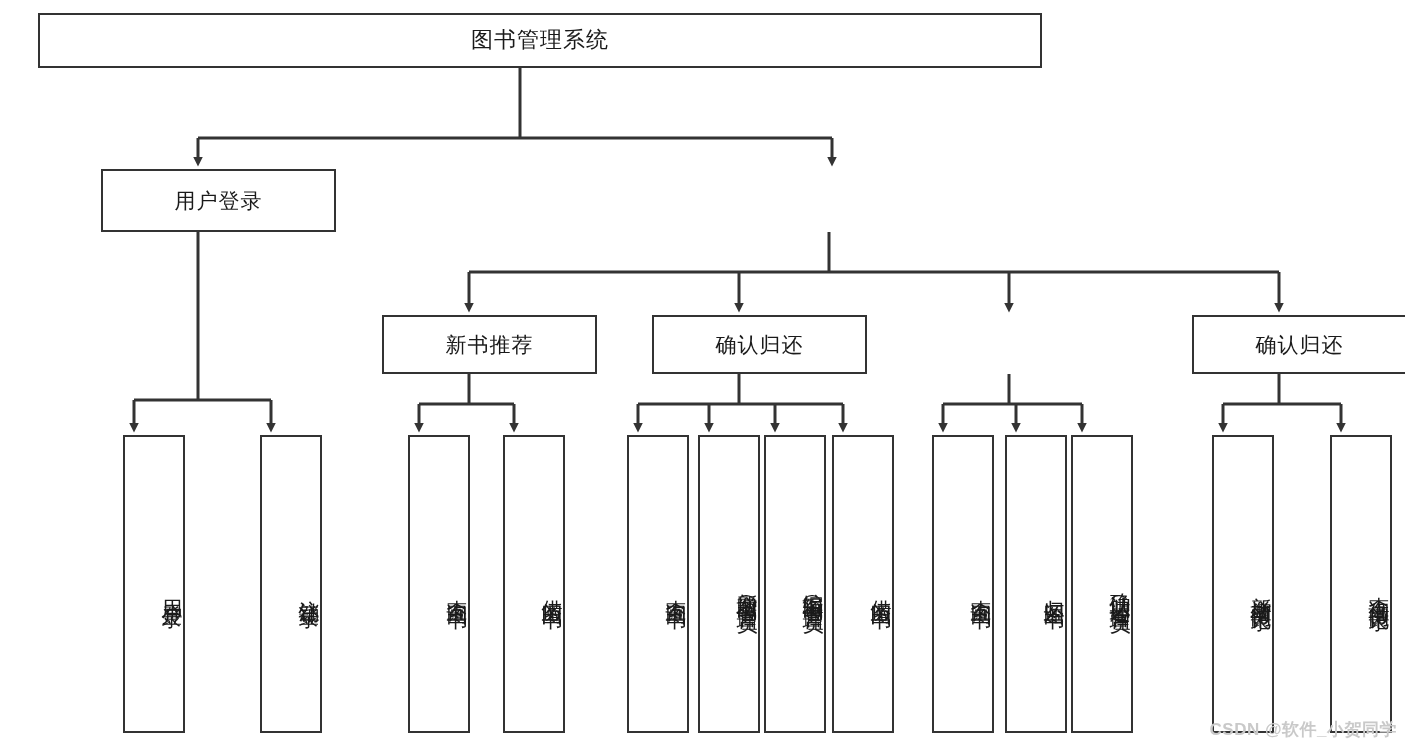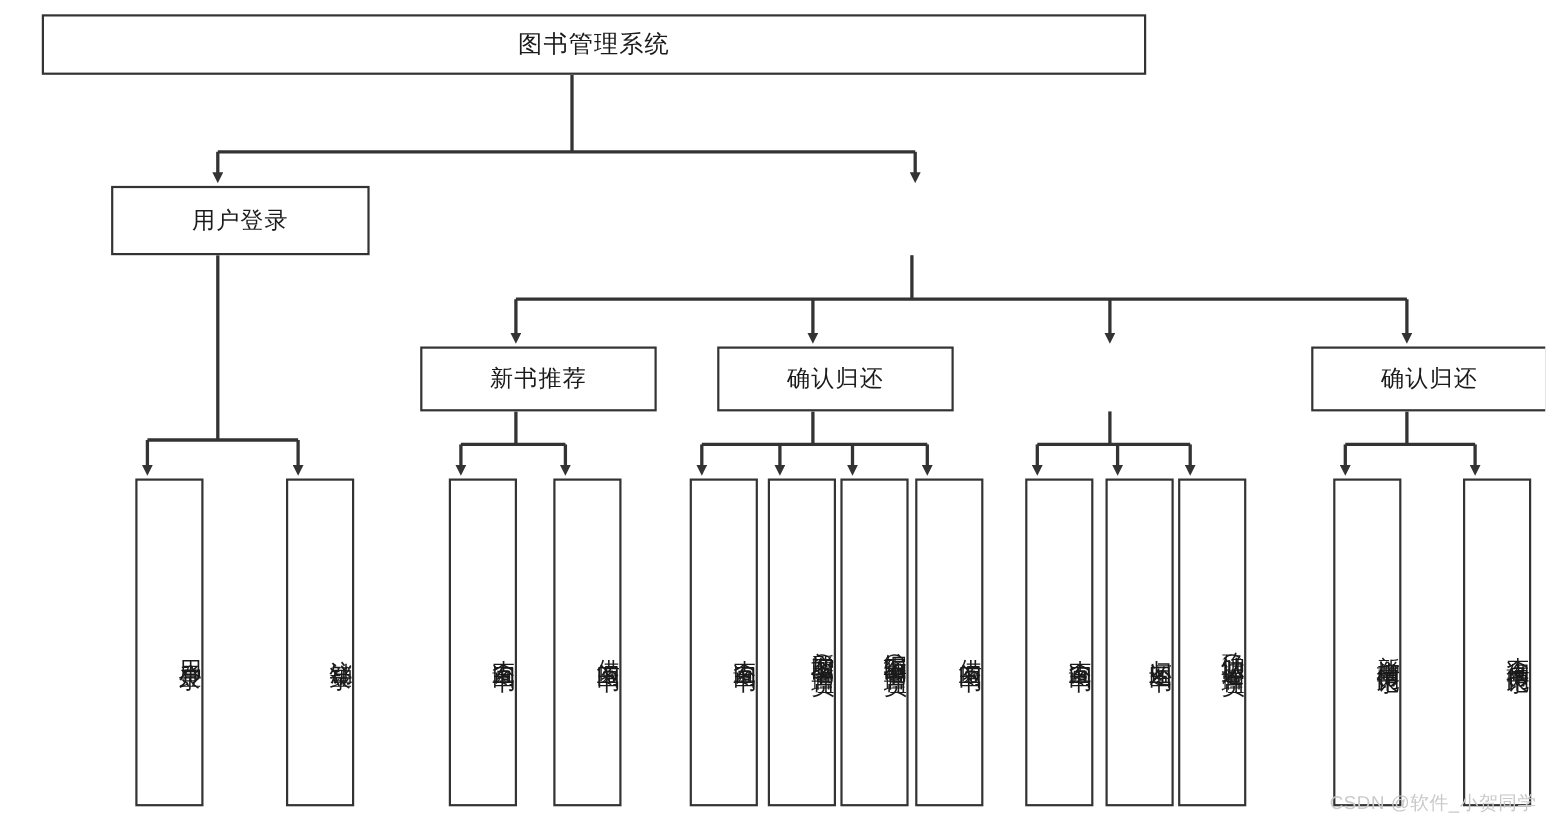--- a/index.html
+++ b/index.html
@@ -60,20 +60,21 @@
     white-space: nowrap;
   }
   .watermark {
     position: absolute;
     right: 8px;
     bottom: 6px;
     font-size: 17px;
     color: #c9c9c9;
     letter-spacing: 0.5px;
     white-space: nowrap;
+    font-weight: bold;
   }
 </style>
 </head>
 <body>
 
 <div id="canvas">
 
   <svg class="edges" viewBox="0 0 1405 747" width="1405" height="747" xmlns="http://www.w3.org/2000/svg">
     <defs>
       <marker id="arrowhead" markerWidth="10" markerHeight="10" refX="1.5" refY="5" orient="auto" markerUnits="userSpaceOnUse">

